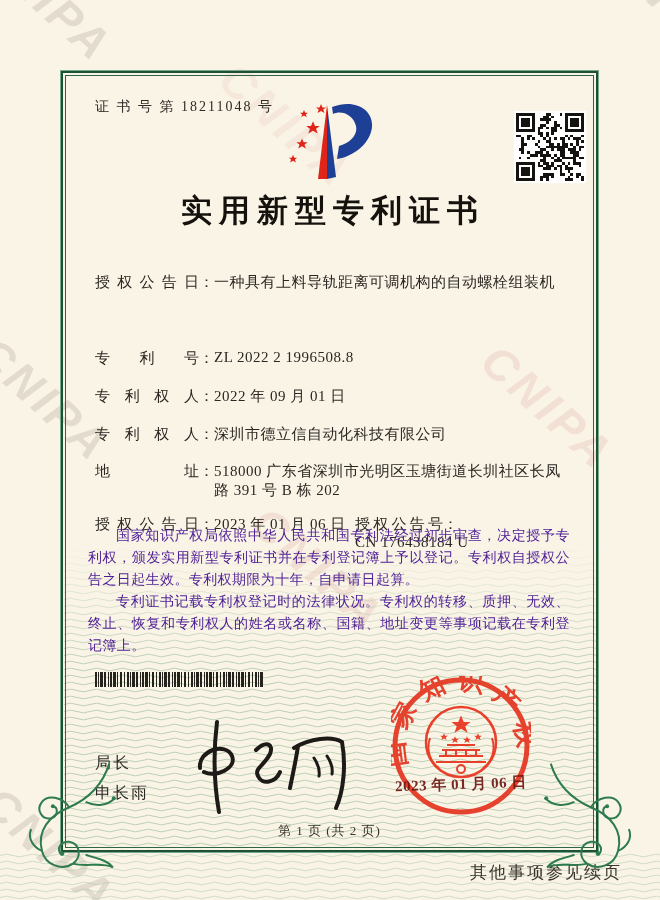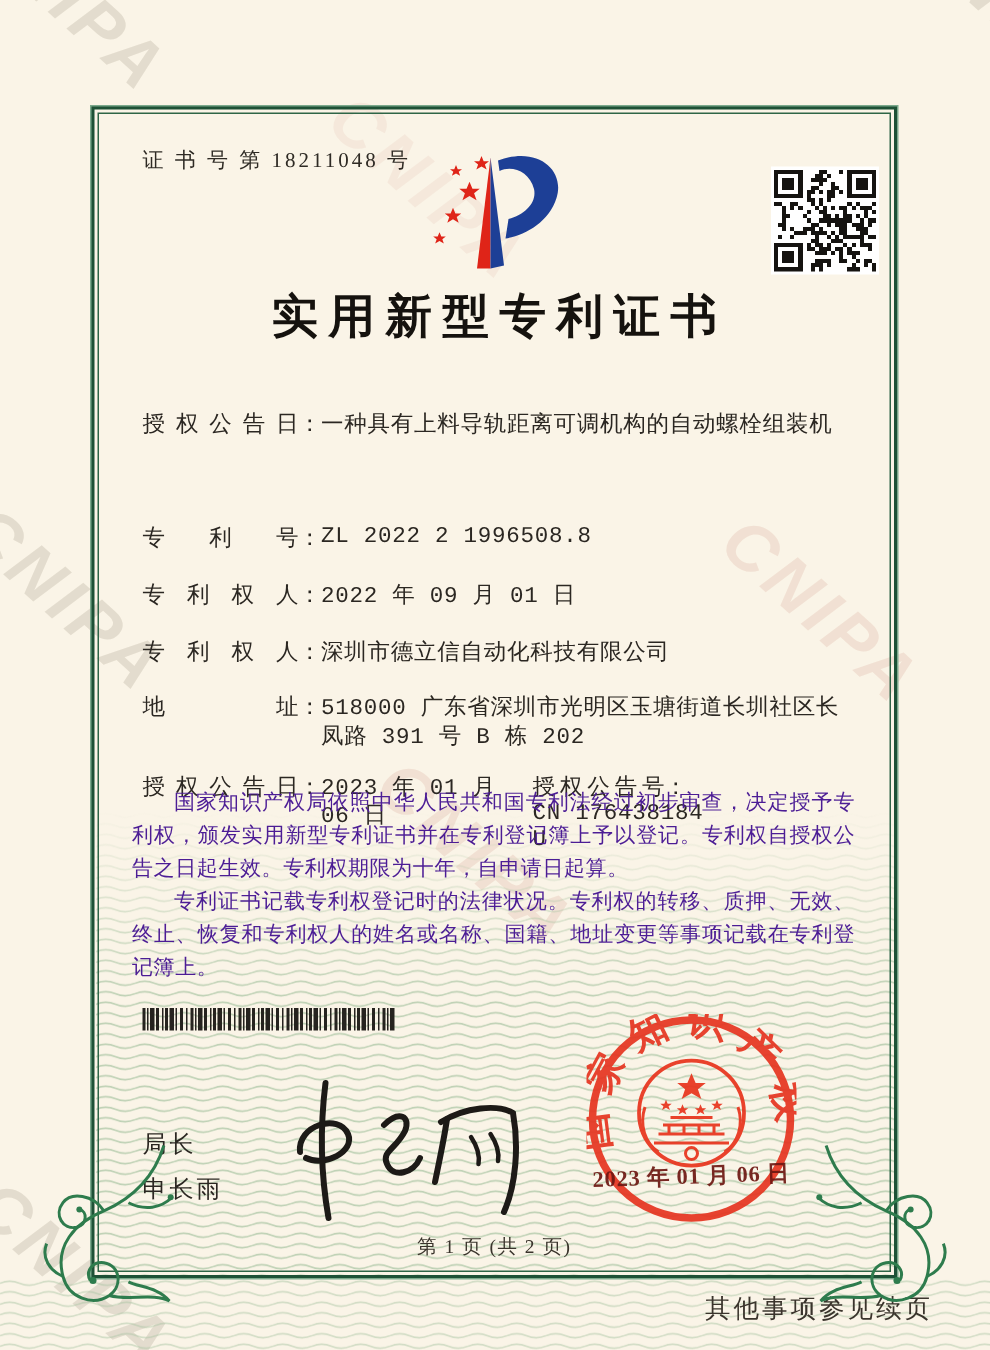--- a/index.html
+++ b/index.html
@@ -57,21 +57,21 @@
   .title{
     position:absolute;left:0;top:119px;width:100%;
     text-align:center;font-size:31px;font-weight:bold;color:#15120e;
     letter-spacing:7px;text-indent:7px;
   }
 
   
   .frow{position:absolute;left:34px;font-size:15px;color:#2b2722;width:492px;}
   .flabel{display:inline-block;width:104px;text-align:justify;text-align-last:justify;vertical-align:top;}
   .fcolon{display:inline-block;vertical-align:top;}
-  .fvalue{display:inline-block;vertical-align:top;width:352px;letter-spacing:.5px;font-family:Liberation Mono, monospace;}
+  .fvalue{display:inline-block;vertical-align:top;width:352px;letter-spacing:.5px;}
   .pair2{position:absolute;left:260px;top:0;}
   .pair2 .flabel{width:88px;}
   .pair2 .fvalue{width:130px;}
 
   
   .paras{position:absolute;left:27px;top:454px;width:482px;font-size:14px;line-height:22px;color:#4c1d95;letter-spacing:.4px;}
   .paras p{margin:0;text-indent:2em;text-align:justify;}
 
   
   .barcode{position:absolute;left:34px;top:601px;width:172px;height:15px;font-size:0;}

